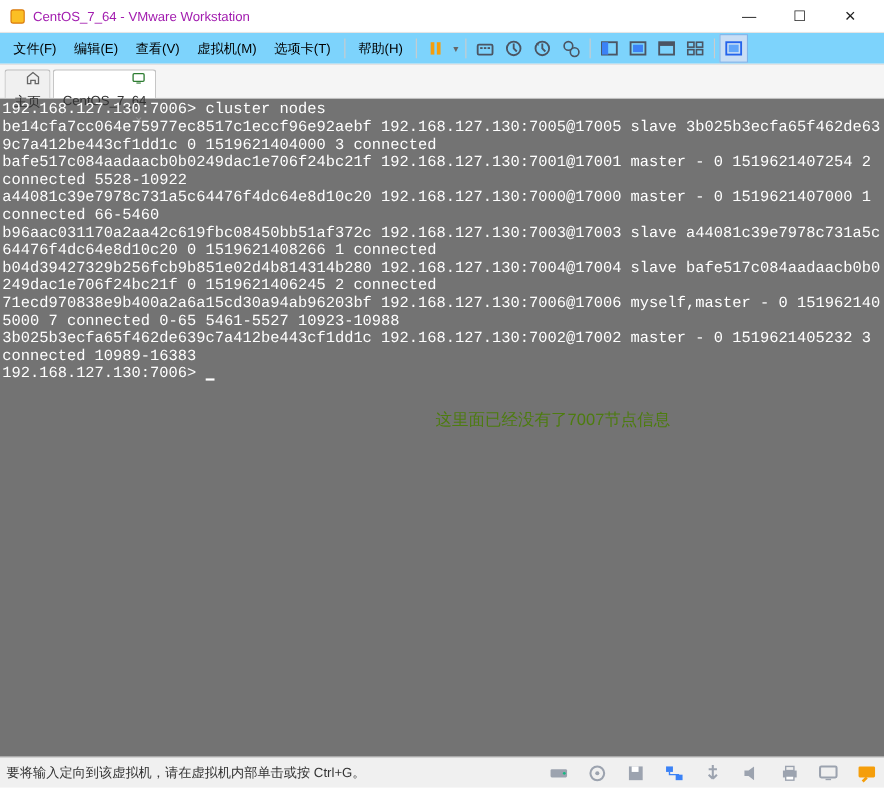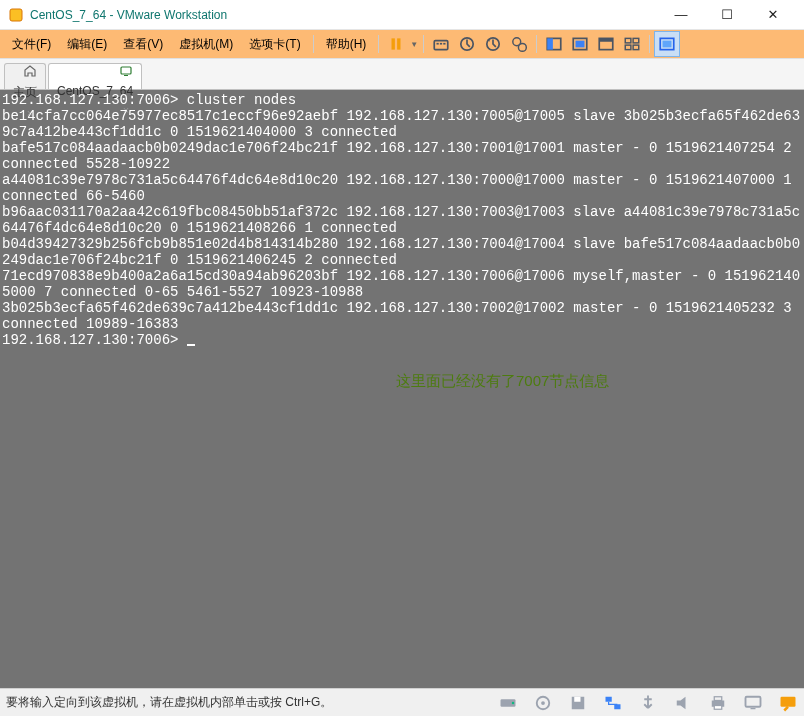--- a/index.html
+++ b/index.html
@@ -19,31 +19,31 @@
       border-bottom: 1px solid #e5e5e5;
       display: flex;
       align-items: center;
       padding: 0 8px;
     }
     .titlebar .app-icon {
       width: 16px; height: 16px;
       display: inline-flex; align-items: center; justify-content: center;
       margin-right: 6px;
     }
-    .titlebar .title { color: #0f766e; font-size: 12px; flex: 0 0 auto; }
+    .titlebar .title { color: #a21caf; font-size: 12px; flex: 0 0 auto; }
     .titlebar .spacer { flex: 1; }
     .winbtn {
       width: 46px; height: 30px;
       display: inline-flex; align-items: center; justify-content: center;
       color: #222; font-size: 13px; cursor: default;
     }
     
     .menubar {
       height: 28px;
-      background: #fdba74;
+      background: #7dd3fc;
       display: flex;
       align-items: center;
       padding: 0 4px;
       gap: 0;
     }
     .menuitem {
       padding: 4px 8px;
       color: #000;
       cursor: default;
     }

